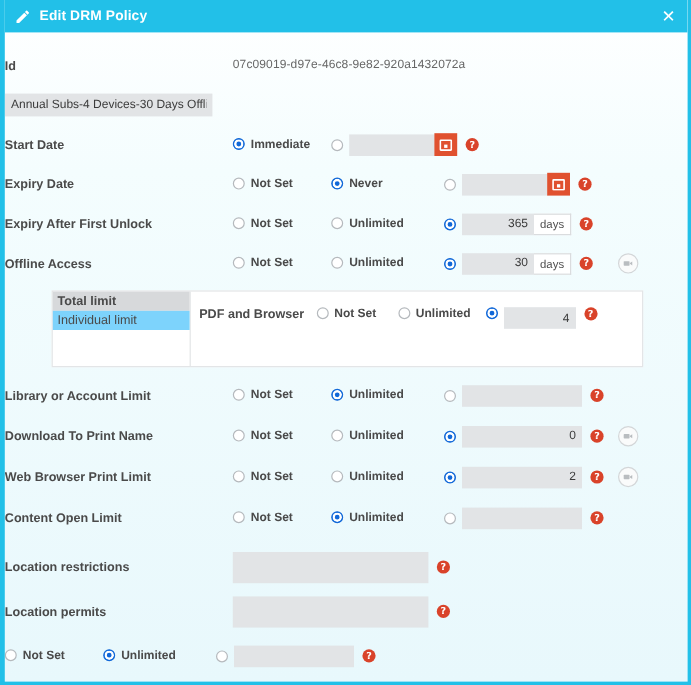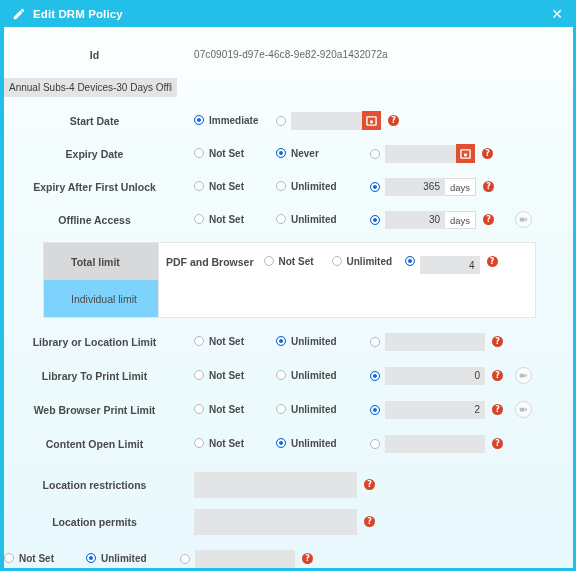--- a/index.html
+++ b/index.html
@@ -57,21 +57,21 @@
   .row {
     display: flex;
     align-items: center;
     min-height: 27px;
     margin-bottom: 1px;
     position: relative;
   }
   .lbl {
     width: 190px;
     flex: 0 0 190px;
-    text-align: center;
+    text-align: left;
     padding-right: 9px;
     font-size: 10.5px;
     font-weight: bold;
     color: #4a4a4a;
     white-space: nowrap;
   }
   .lbl .req { color: #d9534f; font-weight: bold; }
 
   .val { display: flex; align-items: center; flex: 1 1 auto; }
 
@@ -188,24 +188,24 @@
     border: 1px solid #e3e5e7;
     display: flex;
     min-height: 64px;
   }
   .tabs {
     width: 115px;
     flex: 0 0 115px;
     border-right: 1px solid #e3e5e7;
   }
   .tab {
-    height: 37px;
+    height: 16px;
     display: flex;
     align-items: center;
-    padding-left: 27px;
+    padding-left: 4px;
     font-size: 10.5px;
     color: #4a4a4a;
     cursor: pointer;
   }
   .tab.active { background: #d7d9db; font-weight: bold; }
   .tab.idle   { background: #7dd3fc; font-weight: normal; }
   .tabbody {
     flex: 1 1 auto;
     display: flex;
     align-items: flex-start;
@@ -371,42 +371,42 @@
         </span>
         <span class="radio on bare">
           <span class="dot"></span>
         </span>
         <input class="inp num" type="text" value="4" style="">
         <span class="help">?</span>
       </div>
     </div>
 
     <div class="row">
-      <div class="lbl">Library or Location Limit</div>
+      <div class="lbl">Library or Account Limit</div>
       <div class="val">
         <span class="radio c1">
           <span class="dot"></span>
           <span class="rl">Not Set</span>
         </span>
         <span class="radio on c2">
           <span class="dot"></span>
           <span class="rl">Unlimited</span>
         </span>
         <span class="radio bare">
           <span class="dot"></span>
         </span>
         <input class="inp blank" type="text" value="" style="">
         <span class="help">?</span>
       </div>
     </div>
 
     <div style="height:6px"></div>
 
     <div class="row">
-      <div class="lbl">Library To Print Limit</div>
+      <div class="lbl">Download To Print Name</div>
       <div class="val">
         <span class="radio c1">
           <span class="dot"></span>
           <span class="rl">Not Set</span>
         </span>
         <span class="radio c2">
           <span class="dot"></span>
           <span class="rl">Unlimited</span>
         </span>
         <span class="radio on bare">

